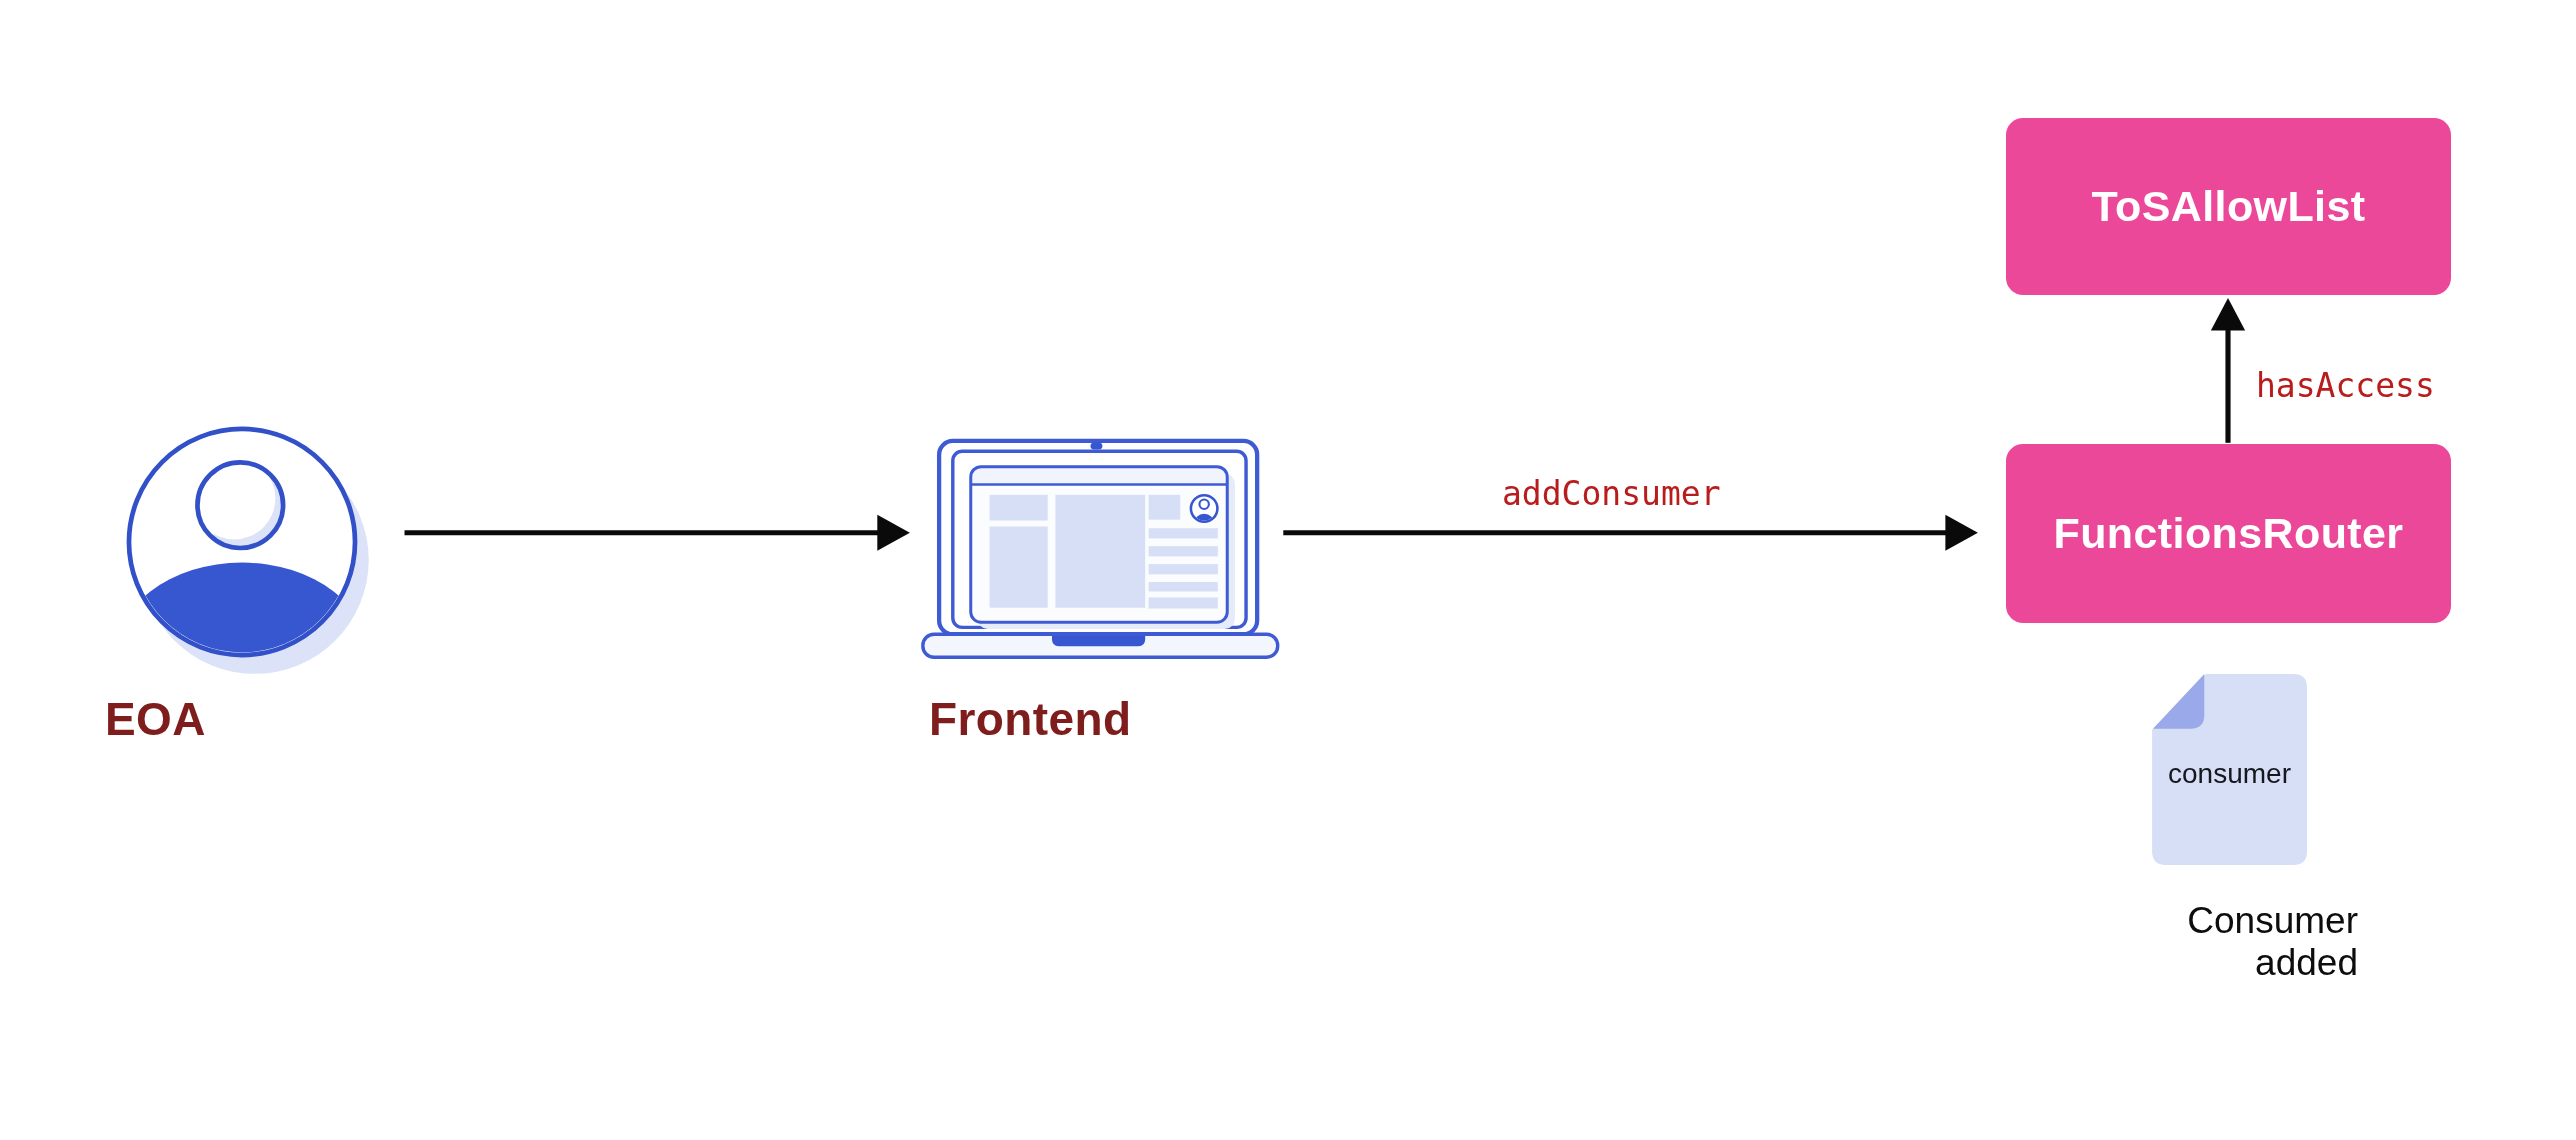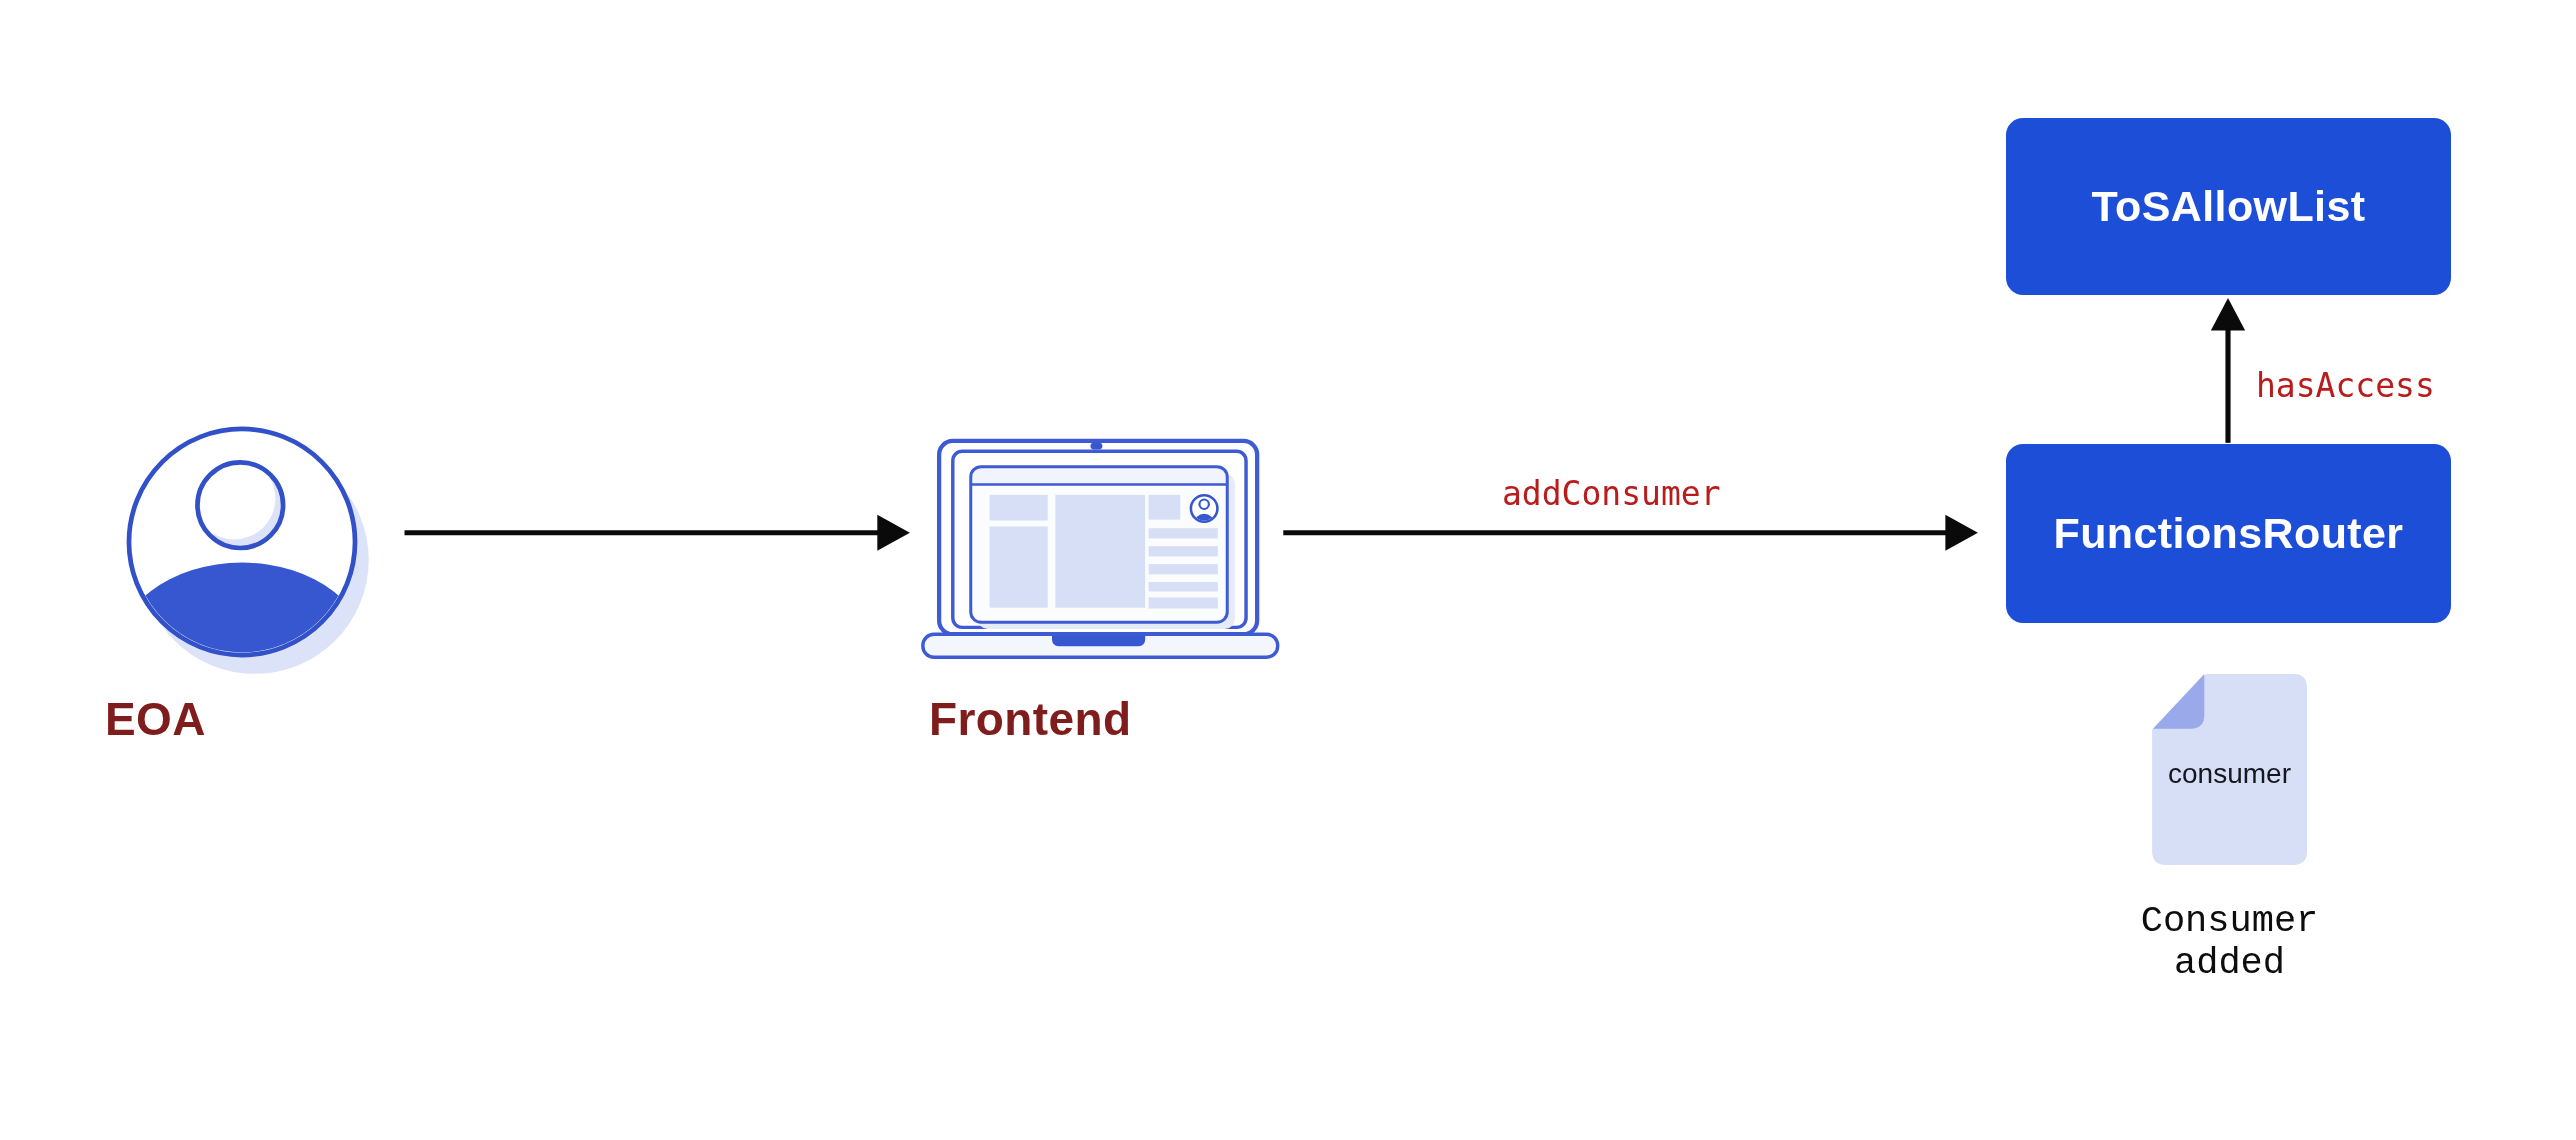--- a/index.html
+++ b/index.html
@@ -7,40 +7,40 @@
     position:relative;width:2576px;height:1140px;background:#ffffff;overflow:hidden;
     font-family:"Liberation Sans",sans-serif;
   }
   .abs{position:absolute;}
   .node-label{
     position:absolute;font-weight:700;font-size:46px;line-height:1.1;
     color:#7f1d1d;text-align:left;letter-spacing:0.4px;
     font-family:"Liberation Sans",sans-serif;
   }
   .contract-box{
-    position:absolute;left:2006px;width:445px;border-radius:17px;background:#1d4ed8;
+    position:absolute;left:2006px;width:445px;border-radius:17px;background:#ec4899;
     display:flex;align-items:center;justify-content:center;
     color:#ffffff;font-weight:700;font-size:43px;letter-spacing:0.4px;
     font-family:"Liberation Sans",sans-serif;
   }
   .box-tos{top:118px;height:177px;}
   .box-router{top:444px;height:179px;}
   .edge-label-mono{
     position:absolute;font-family:"DejaVu Sans Mono",monospace;
     font-size:33px;line-height:1.15;color:#b91c1c;white-space:nowrap;
   }
   .lbl-addconsumer{left:1502px;top:475px;width:257px;text-align:left;}
   .lbl-hasaccess{left:2256px;top:367px;}
   .doc-text{
     position:absolute;left:2152px;top:758px;width:155px;text-align:center;
     font-size:28px;color:#16181D;font-family:"Liberation Sans",sans-serif;
   }
   .doc-caption{
-    position:absolute;left:2101px;top:900px;width:257px;text-align:center;
-    font-size:37px;color:#0D0D0D;font-family:Liberation Mono, monospace;
+    position:absolute;left:2101px;top:900px;width:257px;text-align:right;
+    font-size:37px;color:#0D0D0D;font-family:Liberation Sans, sans-serif;
   }
   svg{display:block;}
   .arrows{position:absolute;left:0;top:0;pointer-events:none;}
 </style>
 </head>
 <body>
 
 <div class="canvas">
 
   <div class="abs" style="left:105px;top:405px;">

